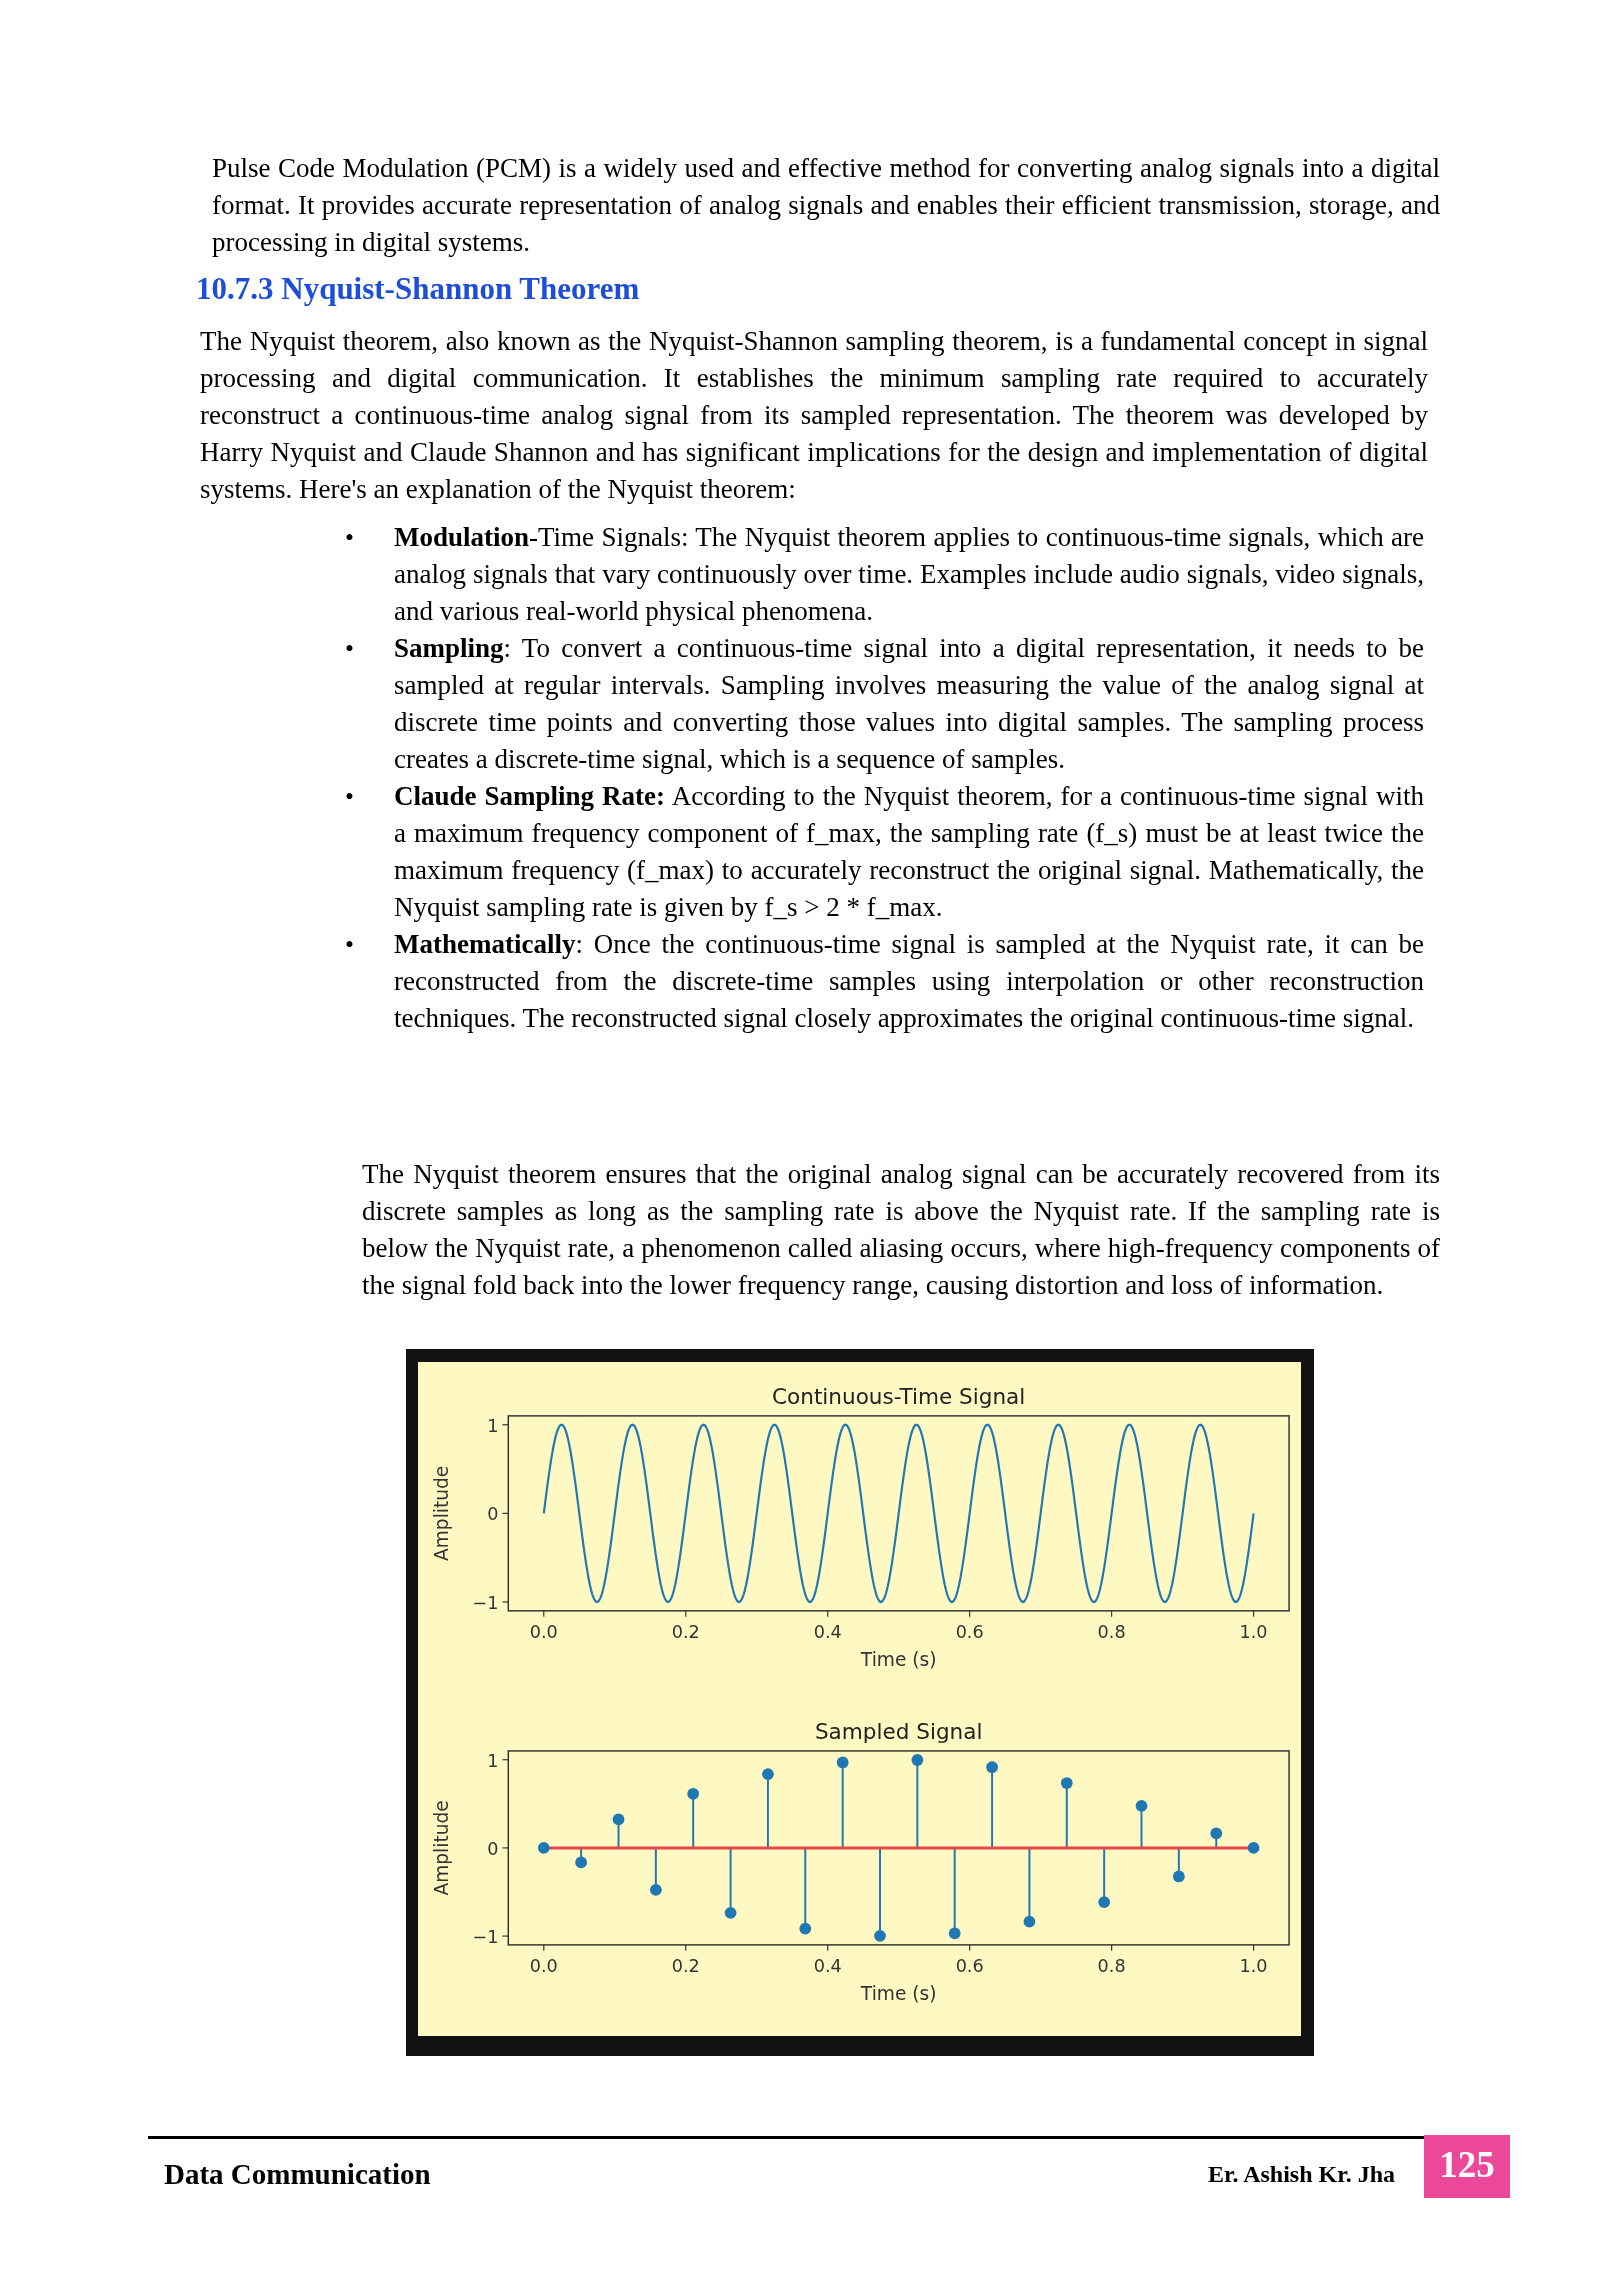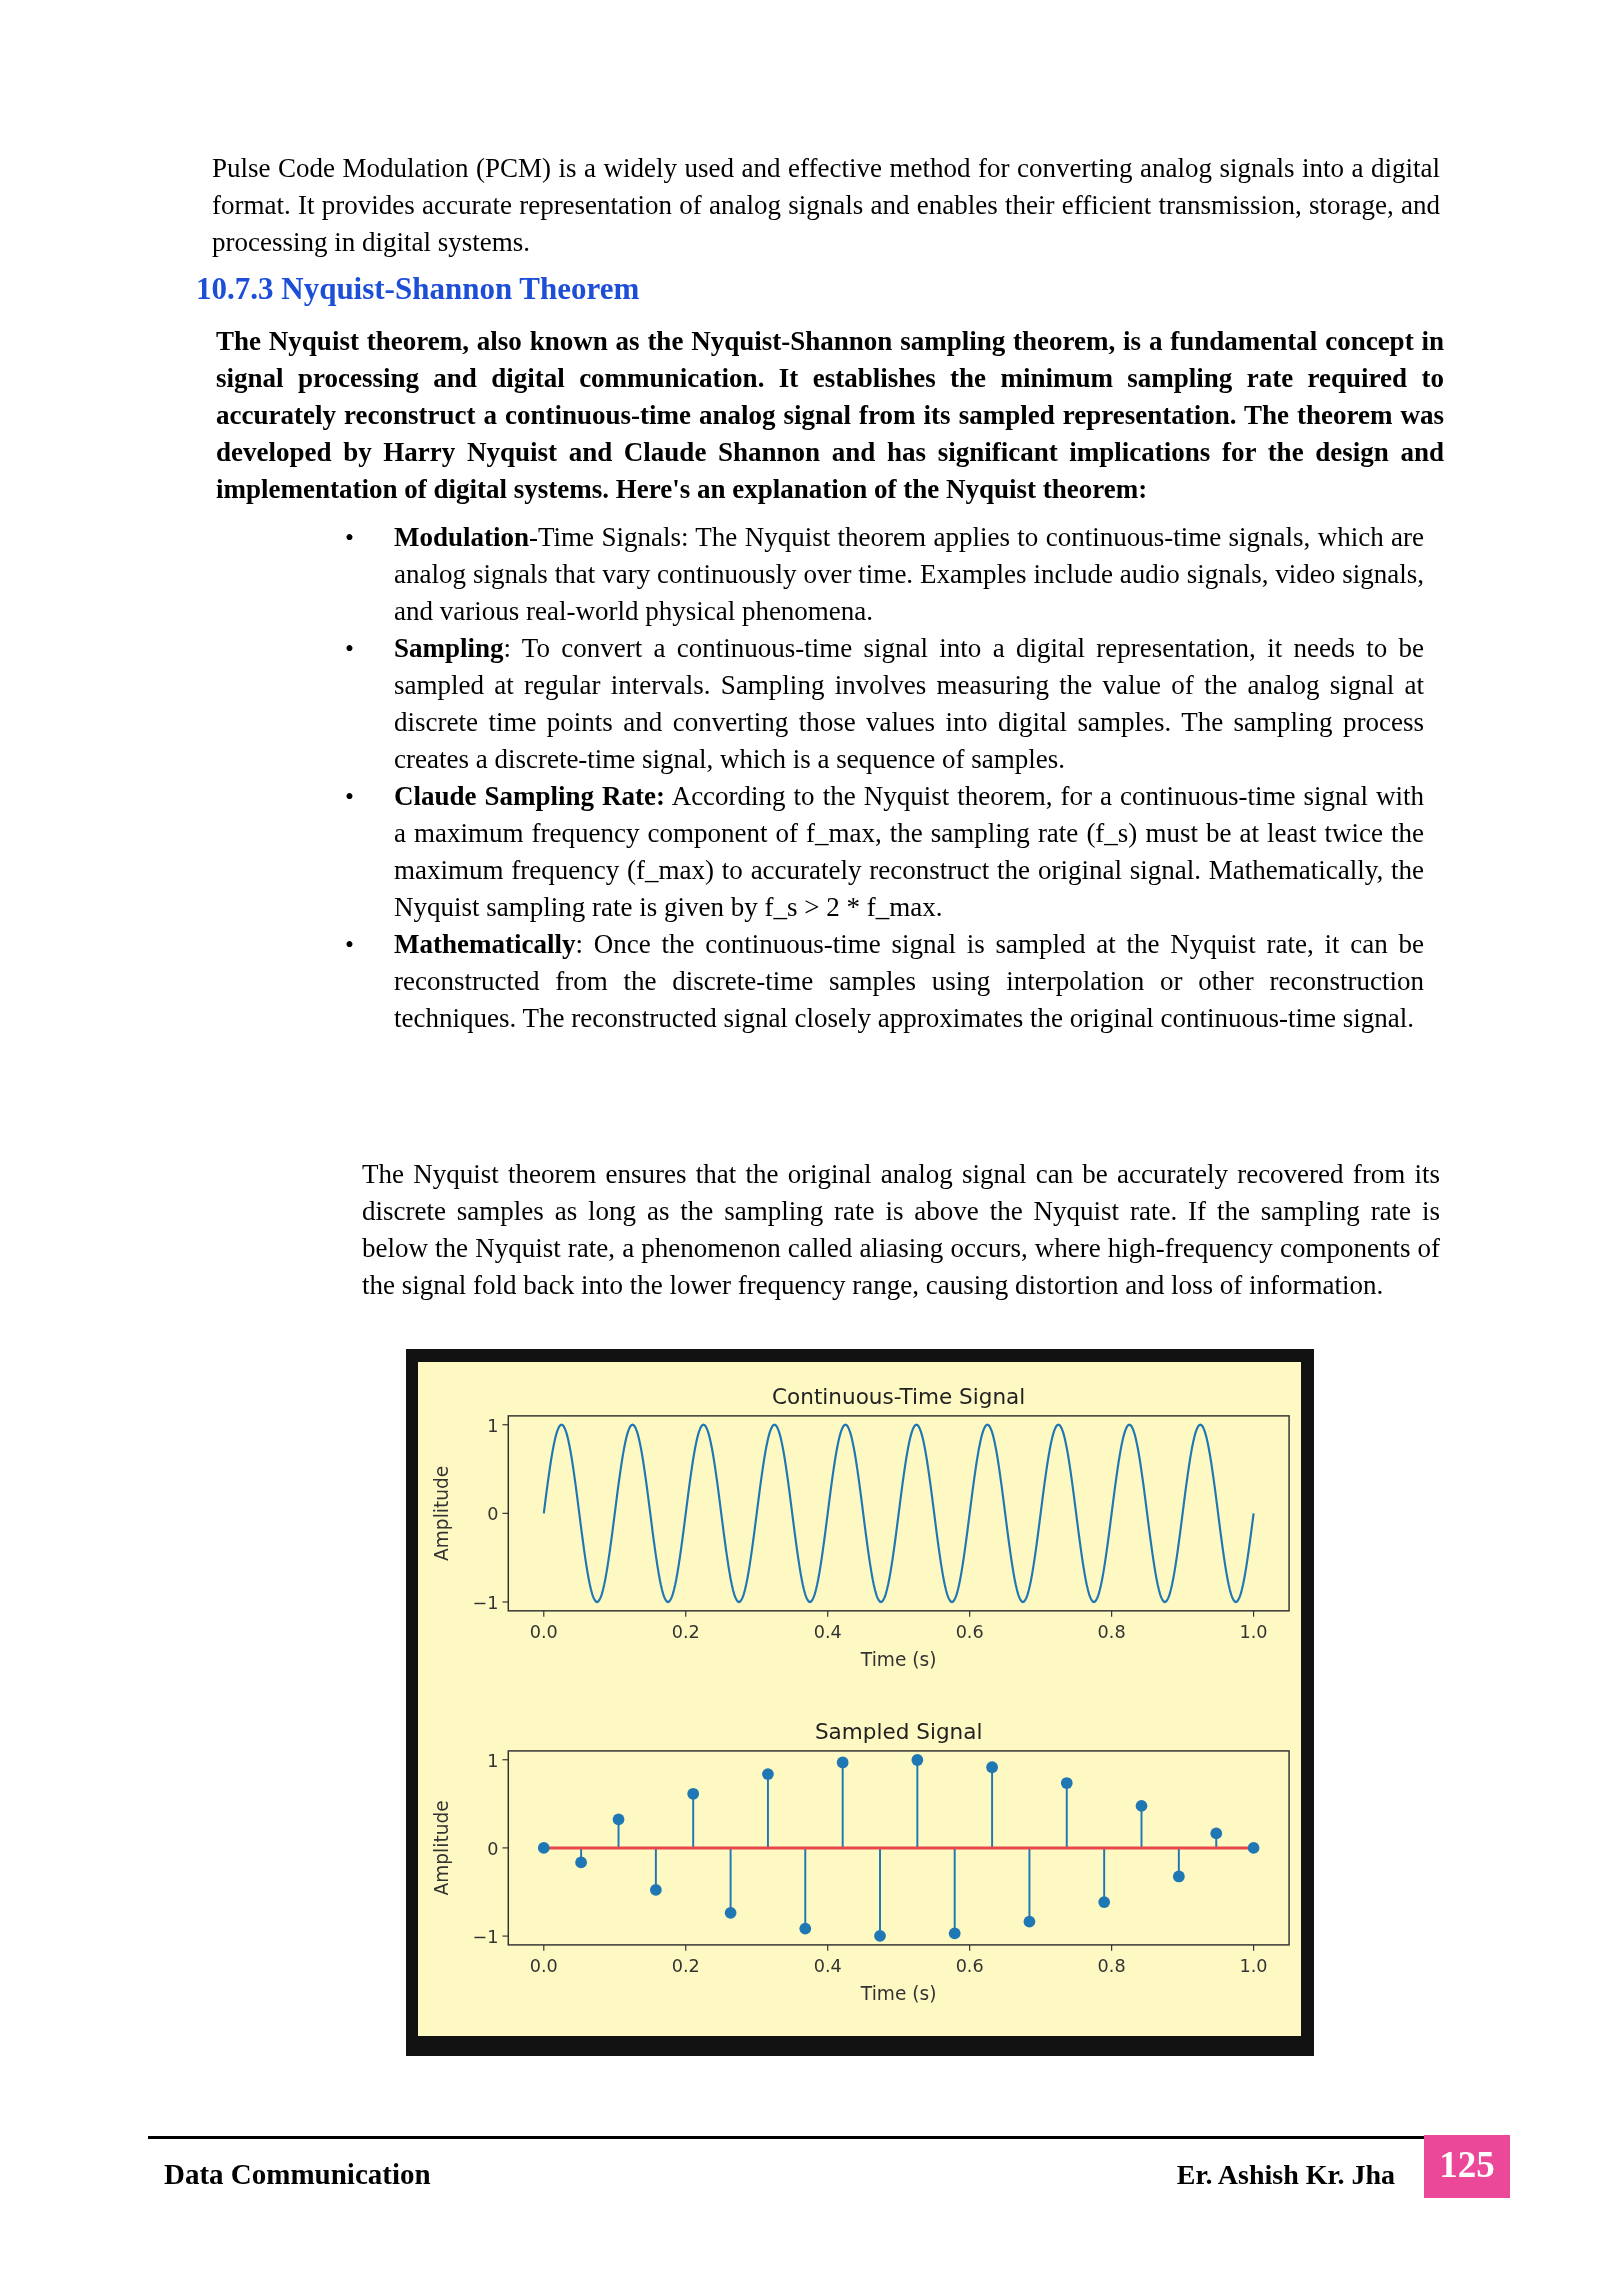--- a/index.html
+++ b/index.html
@@ -3,34 +3,34 @@
 <meta charset="utf-8">
 <style>
   html, body { margin: 0; padding: 0; background: #ffffff; }
   body { width: 1621px; height: 2293px; position: relative; overflow: hidden;
          font-family: "Liberation Serif", "DejaVu Serif", serif; color: #000; }
   .para { position: absolute; font-size: 27px; line-height: 37px; text-align: justify;
           text-align-last: left; margin: 16px; }
   #p-intro { left: 196px; top: 134px; width: 1228px; }
   #heading { position: absolute; left: 196px; top: 269px; margin: 0; font-size: 31px;
              font-weight: bold; color: #1d4ed8; line-height: 39px; }
-  #p-nyq { left: 200px; top: 307px; width: 1228px; font-weight: bold; }
+  #p-nyq { left: 184px; top: 307px; width: 1228px; }
   #bullets { position: absolute; left: 345px; top: 519px; width: 1079px; margin: 0; padding: 0; list-style: none; }
   #bullets li { position: relative; padding-left: 49px; font-size: 27px; line-height: 37px;
                 text-align: justify; text-align-last: left; }
   #bullets li .bullet { position: absolute; left: 0; top: 0; width: 11.8px; font-size: 25.5px; }
   #bullets li b { font-weight: bold; }
   #p-close { left: 346px; top: 1140px; width: 1078px; }
   #figure { position: absolute; left: 406px; top: 1349px; width: 908px; height: 707px;
             background: #121212; }
   #figure-inner { position: absolute; left: 11.8px; top: 12.7px; width: 883px; height: 674px; background: #fef9c3; }
   #figure svg { position: absolute; left: 0; top: 0; }
   #footer-rule { position: absolute; left: 148px; top: 2136px; width: 1276px; height: 2.9px; background: #000; }
   #footer-left { position: absolute; left: 164px; top: 2161px; font-size: 29px; font-weight: bold; line-height: 27.4px; }
-  #footer-right { position: absolute; right: 226px; top: 2161px; font-size: 28px; font-weight: bold; line-height: 27.4px; }
+  #footer-right { position: absolute; right: 226px; top: 2161px; font-size: 24px; font-weight: bold; line-height: 27.4px; }
   #page-num { position: absolute; left: 1424px; top: 2135px; width: 86px; height: 63px; background: #ec4899;
               color: #fff; font-size: 37px; font-weight: bold; text-align: center; line-height: 59px; }
 </style>
 </head>
 <body>
 
 <p class="para" id="p-intro">Pulse Code Modulation (PCM) is a widely used and effective method for converting analog signals into a digital format. It provides accurate representation of analog signals and enables their efficient transmission, storage, and processing in digital systems.</p>
 
 <h3 id="heading">10.7.3 Nyquist-Shannon Theorem</h3>
 

